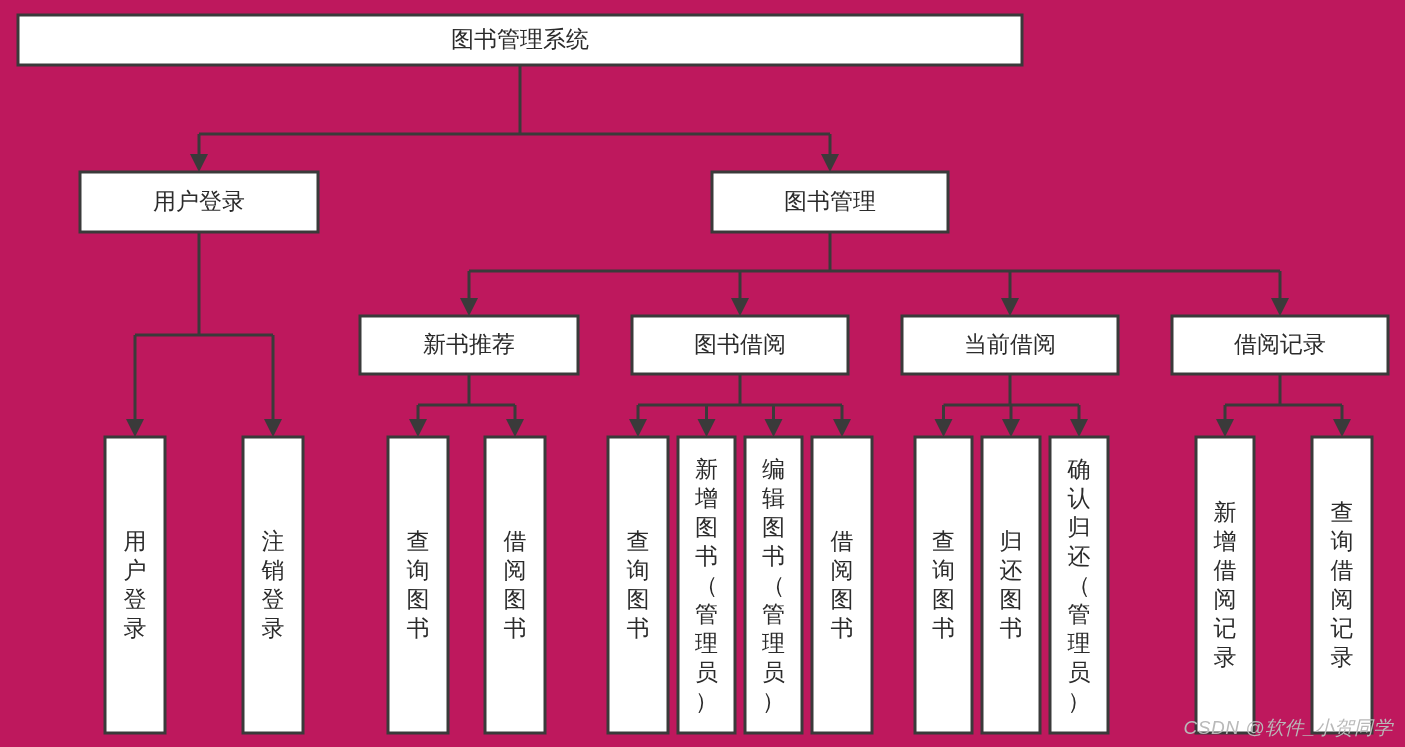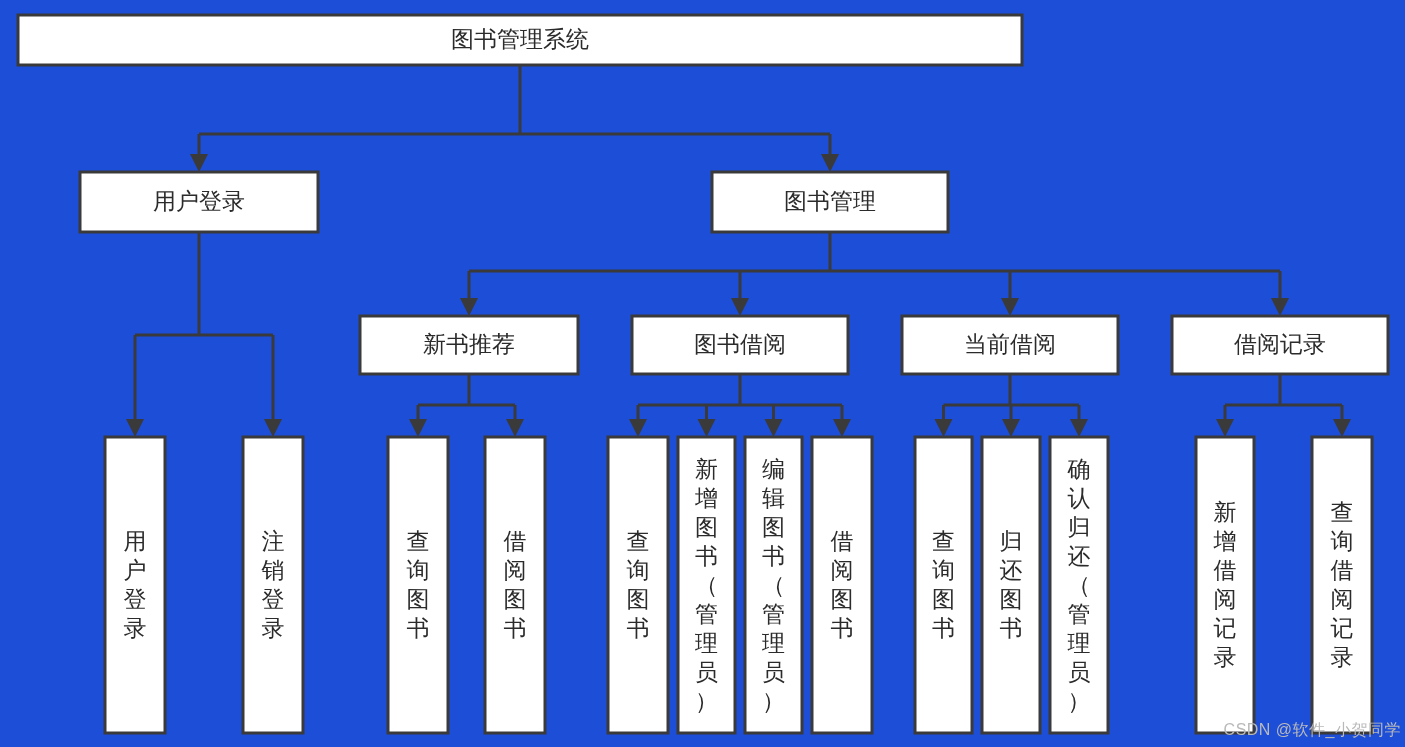--- a/index.html
+++ b/index.html
@@ -4,21 +4,21 @@
 <style>
   html, body {
     margin: 0;
     padding: 0;
     background: #ffffff;
   }
   #page {
     position: relative;
     width: 1405px;
     height: 747px;
-    background: #1d4ed8;
+    background: #be185d;
     font-family: "Liberation Sans", "DejaVu Sans", sans-serif;
     overflow: hidden;
   }
   #diagram {
     position: absolute;
     left: 0;
     top: 0;
     width: 1405px;
     height: 747px;
   }
@@ -45,28 +45,29 @@
     dominant-baseline: middle;
   }
   .leaf-label {
     fill: #2b2b2b;
     font-family: "Liberation Sans", "DejaVu Sans", sans-serif;
     font-size: 23px;
     text-anchor: middle;
   }
   .watermark {
     position: absolute;
-    right: 4px;
+    right: 12px;
     bottom: 6px;
     font-family: "Liberation Sans", "DejaVu Sans", sans-serif;
-    font-size: 16px;
+    font-size: 19px;
     color: #b9b9b9;
     letter-spacing: 0.5px;
     white-space: nowrap;
     user-select: none;
+    font-style: italic;
   }
 </style>
 </head>
 <body>
 
 <div id="page">
 
   <svg id="diagram" viewBox="0 0 1405 747">
     <g id="connectors-layer">
         <line x1="520" y1="65" x2="520" y2="134" class="connector"></line>

